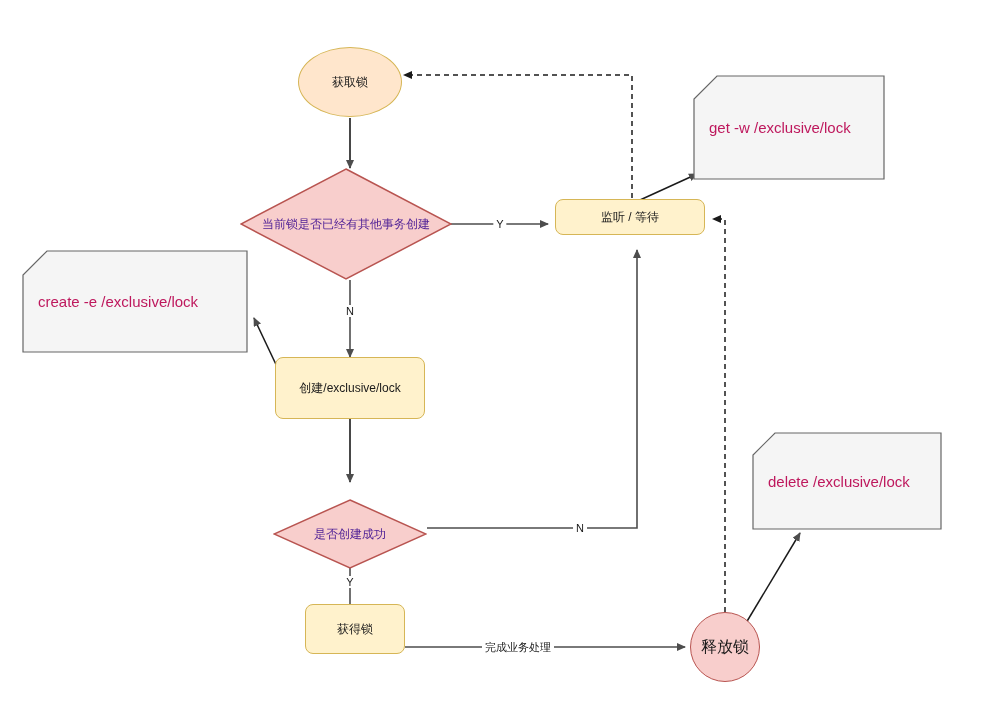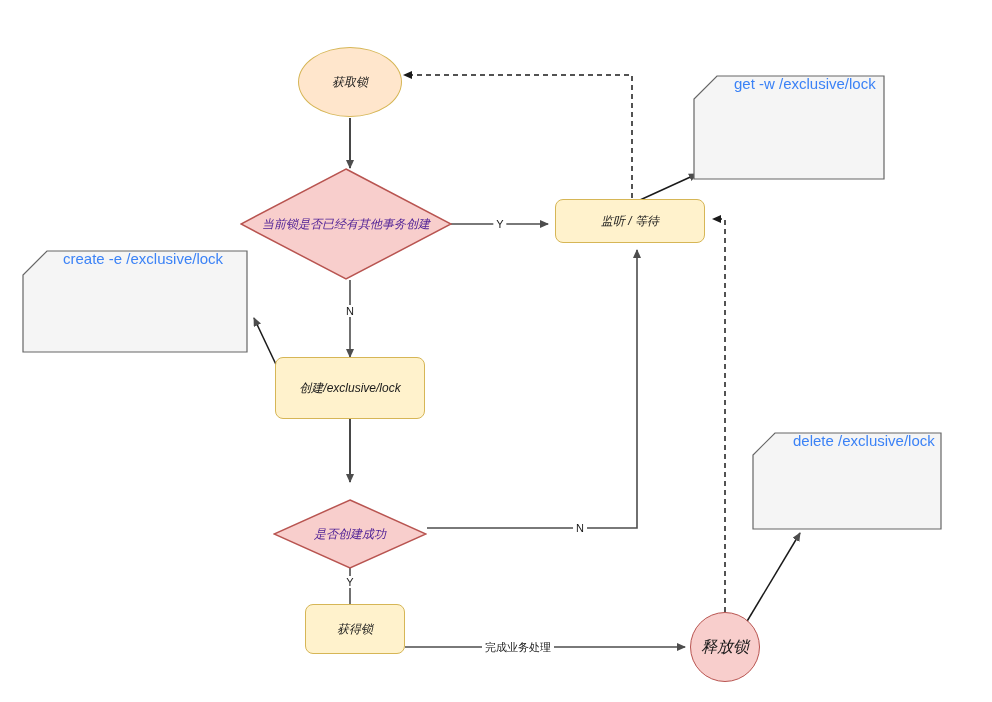--- a/index.html
+++ b/index.html
@@ -1,26 +1,26 @@
 <!DOCTYPE html>
 <html><head>
 <meta charset="utf-8">
 <style>
   html,body{margin:0;padding:0;background:#ffffff;}
   body{width:992px;height:702px;font-family:"Liberation Sans","DejaVu Sans",sans-serif;}
   #canvas{position:relative;width:992px;height:702px;overflow:hidden;background:#ffffff;}
   #edges{position:absolute;left:0;top:0;width:992px;height:702px;}
-  .node{position:absolute;box-sizing:border-box;display:flex;align-items:center;justify-content:center;text-align:center;font-style:italic;}
+  .node{position:absolute;box-sizing:border-box;display:flex;align-items:center;justify-content:center;text-align:center;}
   .proc{border:1px solid #d6b656;background:#fff2cc;border-radius:8px;font-size:12px;color:#1a1a1a;}
   .dec{color:#4c1d95;font-size:12px;}
   .dec .decbg{position:absolute;left:0;top:0;width:100%;height:100%;}
   .dec .dectxt{position:relative;z-index:2;width:100%;}
   .term{border:1px solid #d6b656;background:#ffe6cc;border-radius:50%;font-size:12px;color:#1a1a1a;}
   .circ{border:1px solid #b85450;background:#f8cecc;border-radius:50%;font-size:16px;color:#1a1a1a;}
-  .note{position:absolute;box-sizing:border-box;font-size:15px;color:#3b82f6;display:flex;padding-left:25px;}
+  .note{position:absolute;box-sizing:border-box;font-size:15px;color:#be185d;display:flex;align-items:center;}
   .note .notebg{position:absolute;left:0;top:0;width:100%;height:100%;}
   .note .notetxt{position:relative;z-index:2;padding-left:16px;}
   .elabel{position:absolute;font-size:11px;color:#1a1a1a;background:#ffffff;padding:0 3px;transform:translate(-50%,-50%);white-space:nowrap;}
 </style>
 </head>
 <body>
 
 <div id="canvas">
 
   <svg id="edges" viewBox="0 0 992 702">
@@ -86,21 +86,21 @@
     <span>获取锁</span>
   </div>
 
   <div class="node dec" style="left:240px;top:168px;width:212px;height:112px;">
     <svg class="decbg" viewBox="0 0 212 112" preserveAspectRatio="none">
       <polygon points="106,1 211,56 106,111 1,56" fill="#f8cecc" stroke="#b85450" stroke-width="1.5"></polygon>
     </svg>
     <span class="dectxt">当前锁是否已经有其他事务创建</span>
   </div>
 
-  <div class="node proc" style="left:555px;top:199px;width:150px;height:44px;">
+  <div class="node proc" style="left:555px;top:199px;width:150px;height:36px;">
     <span>监听 / 等待</span>
   </div>
 
   <div class="node proc" style="left:275px;top:357px;width:150px;height:62px;">
     <span>创建/exclusive/lock</span>
   </div>
 
   <div class="node dec" style="left:273px;top:499px;width:154px;height:70px;">
     <svg class="decbg" viewBox="0 0 154 70" preserveAspectRatio="none">
       <polygon points="77,1 153,35 77,69 1,35" fill="#f8cecc" stroke="#b85450" stroke-width="1.5"></polygon>

